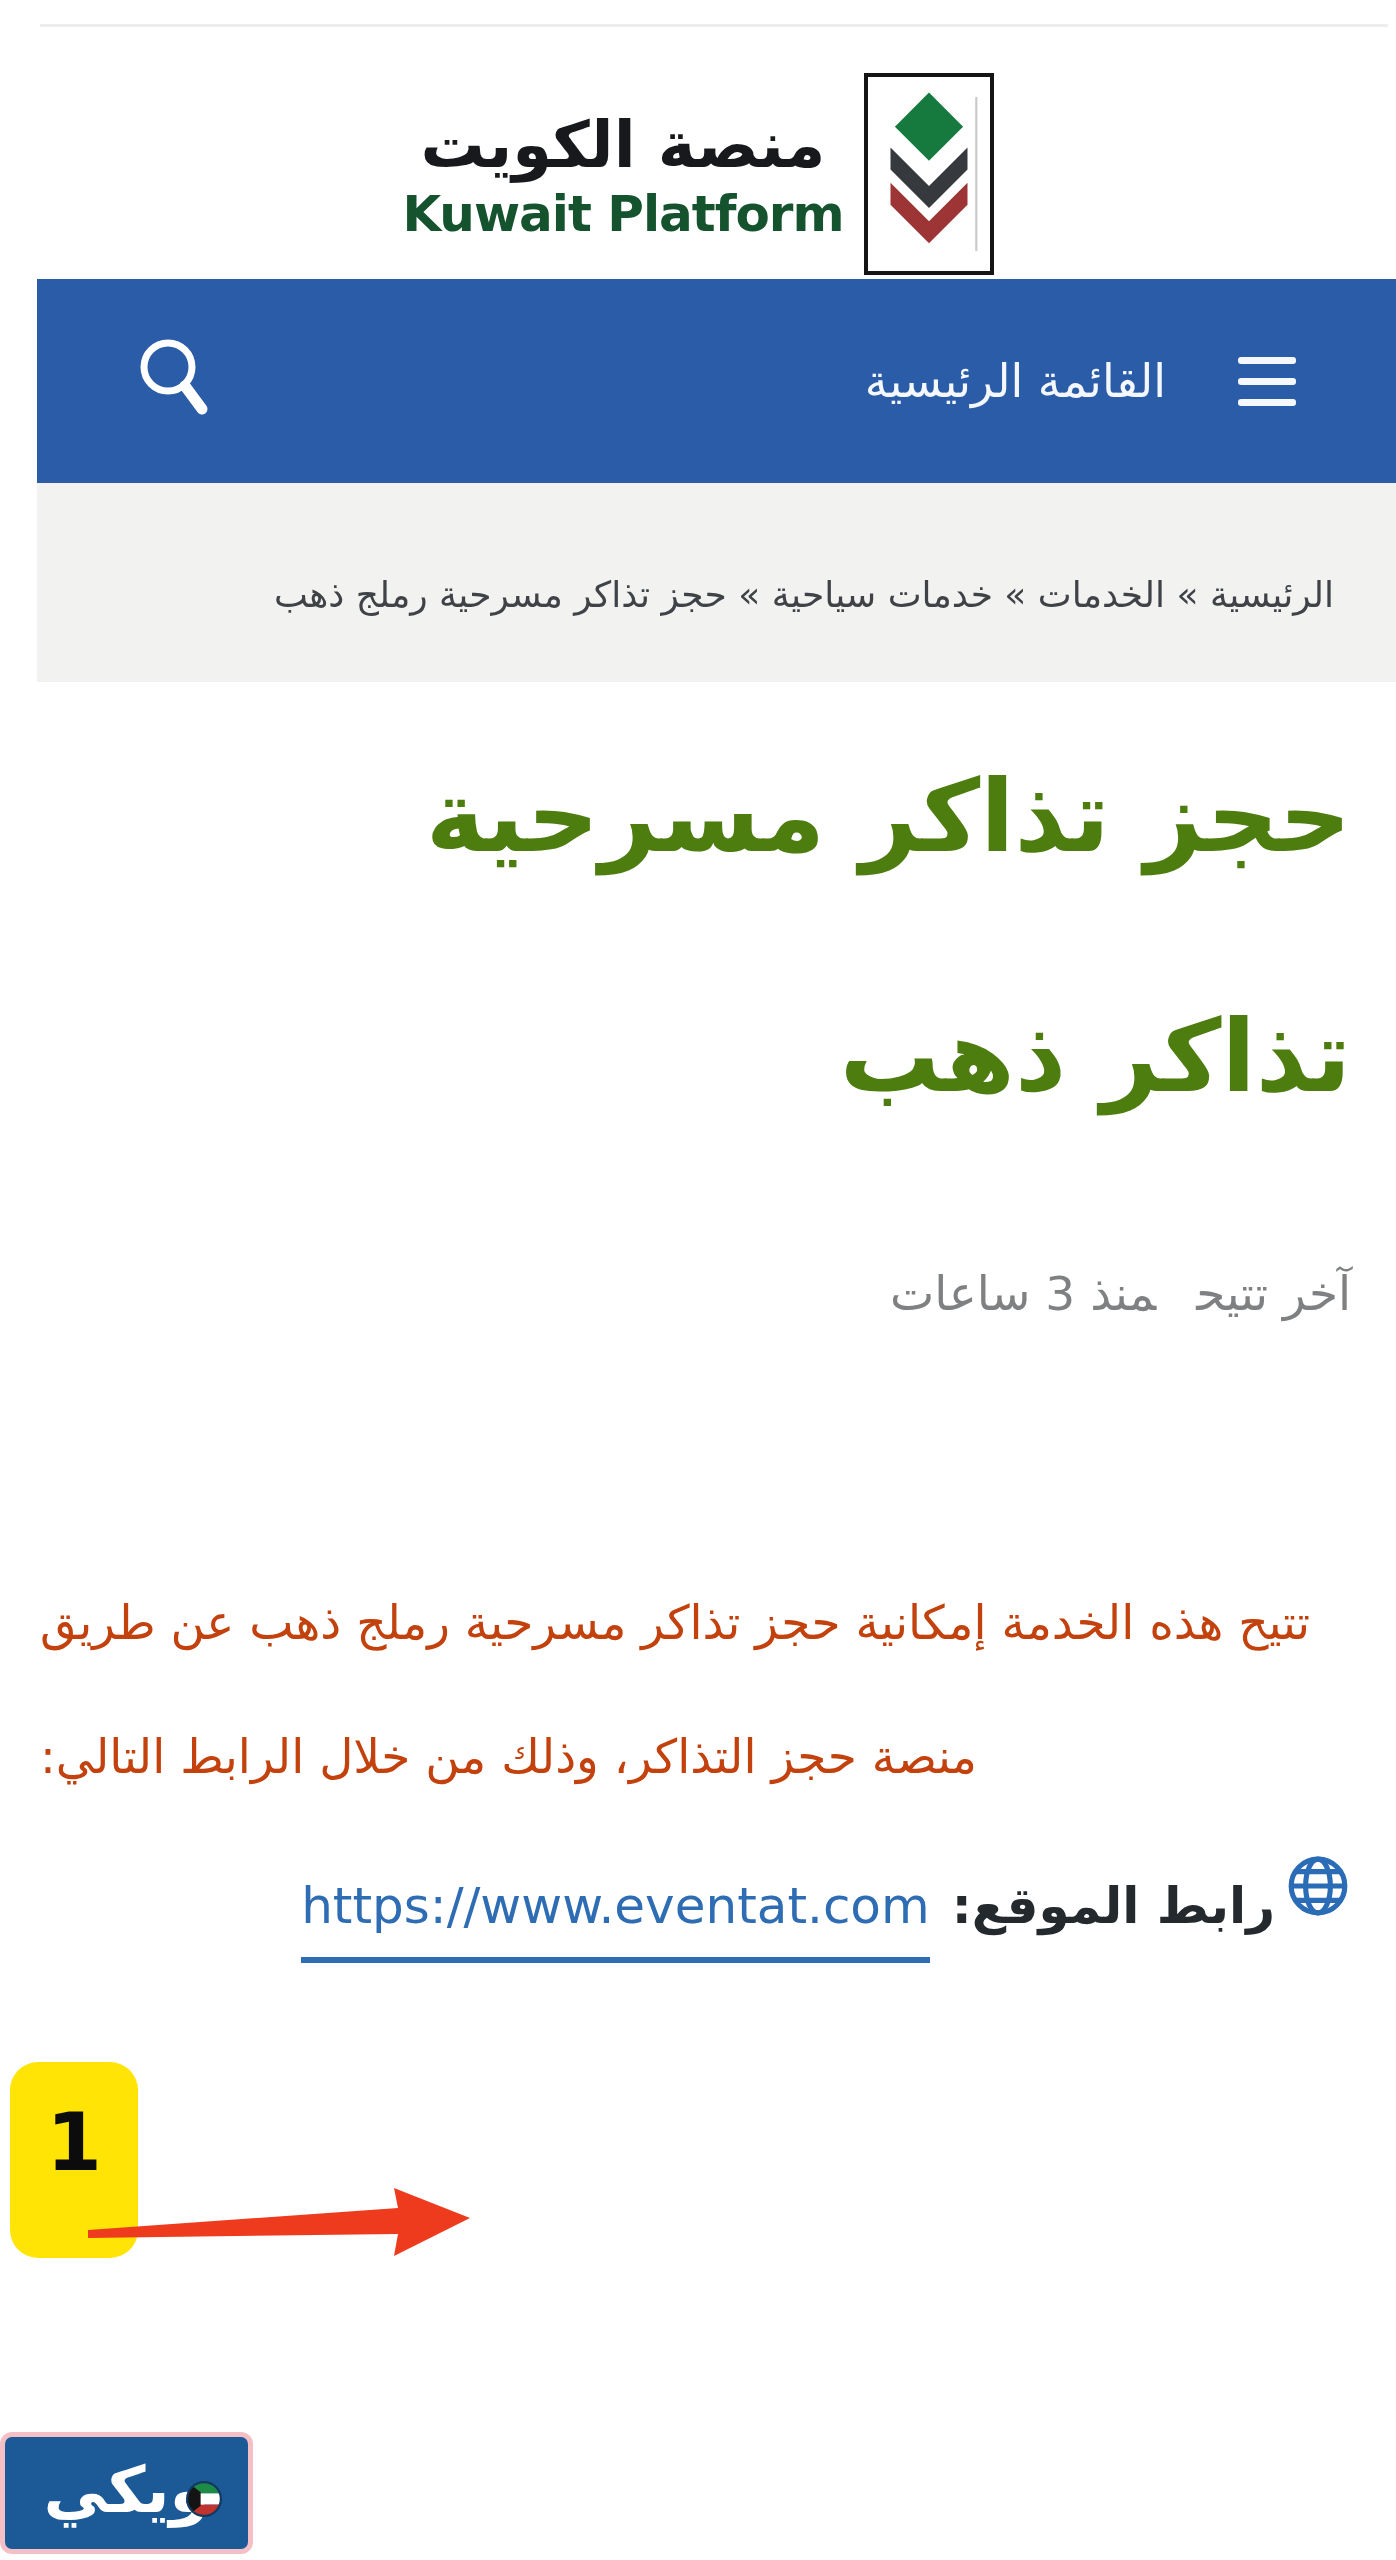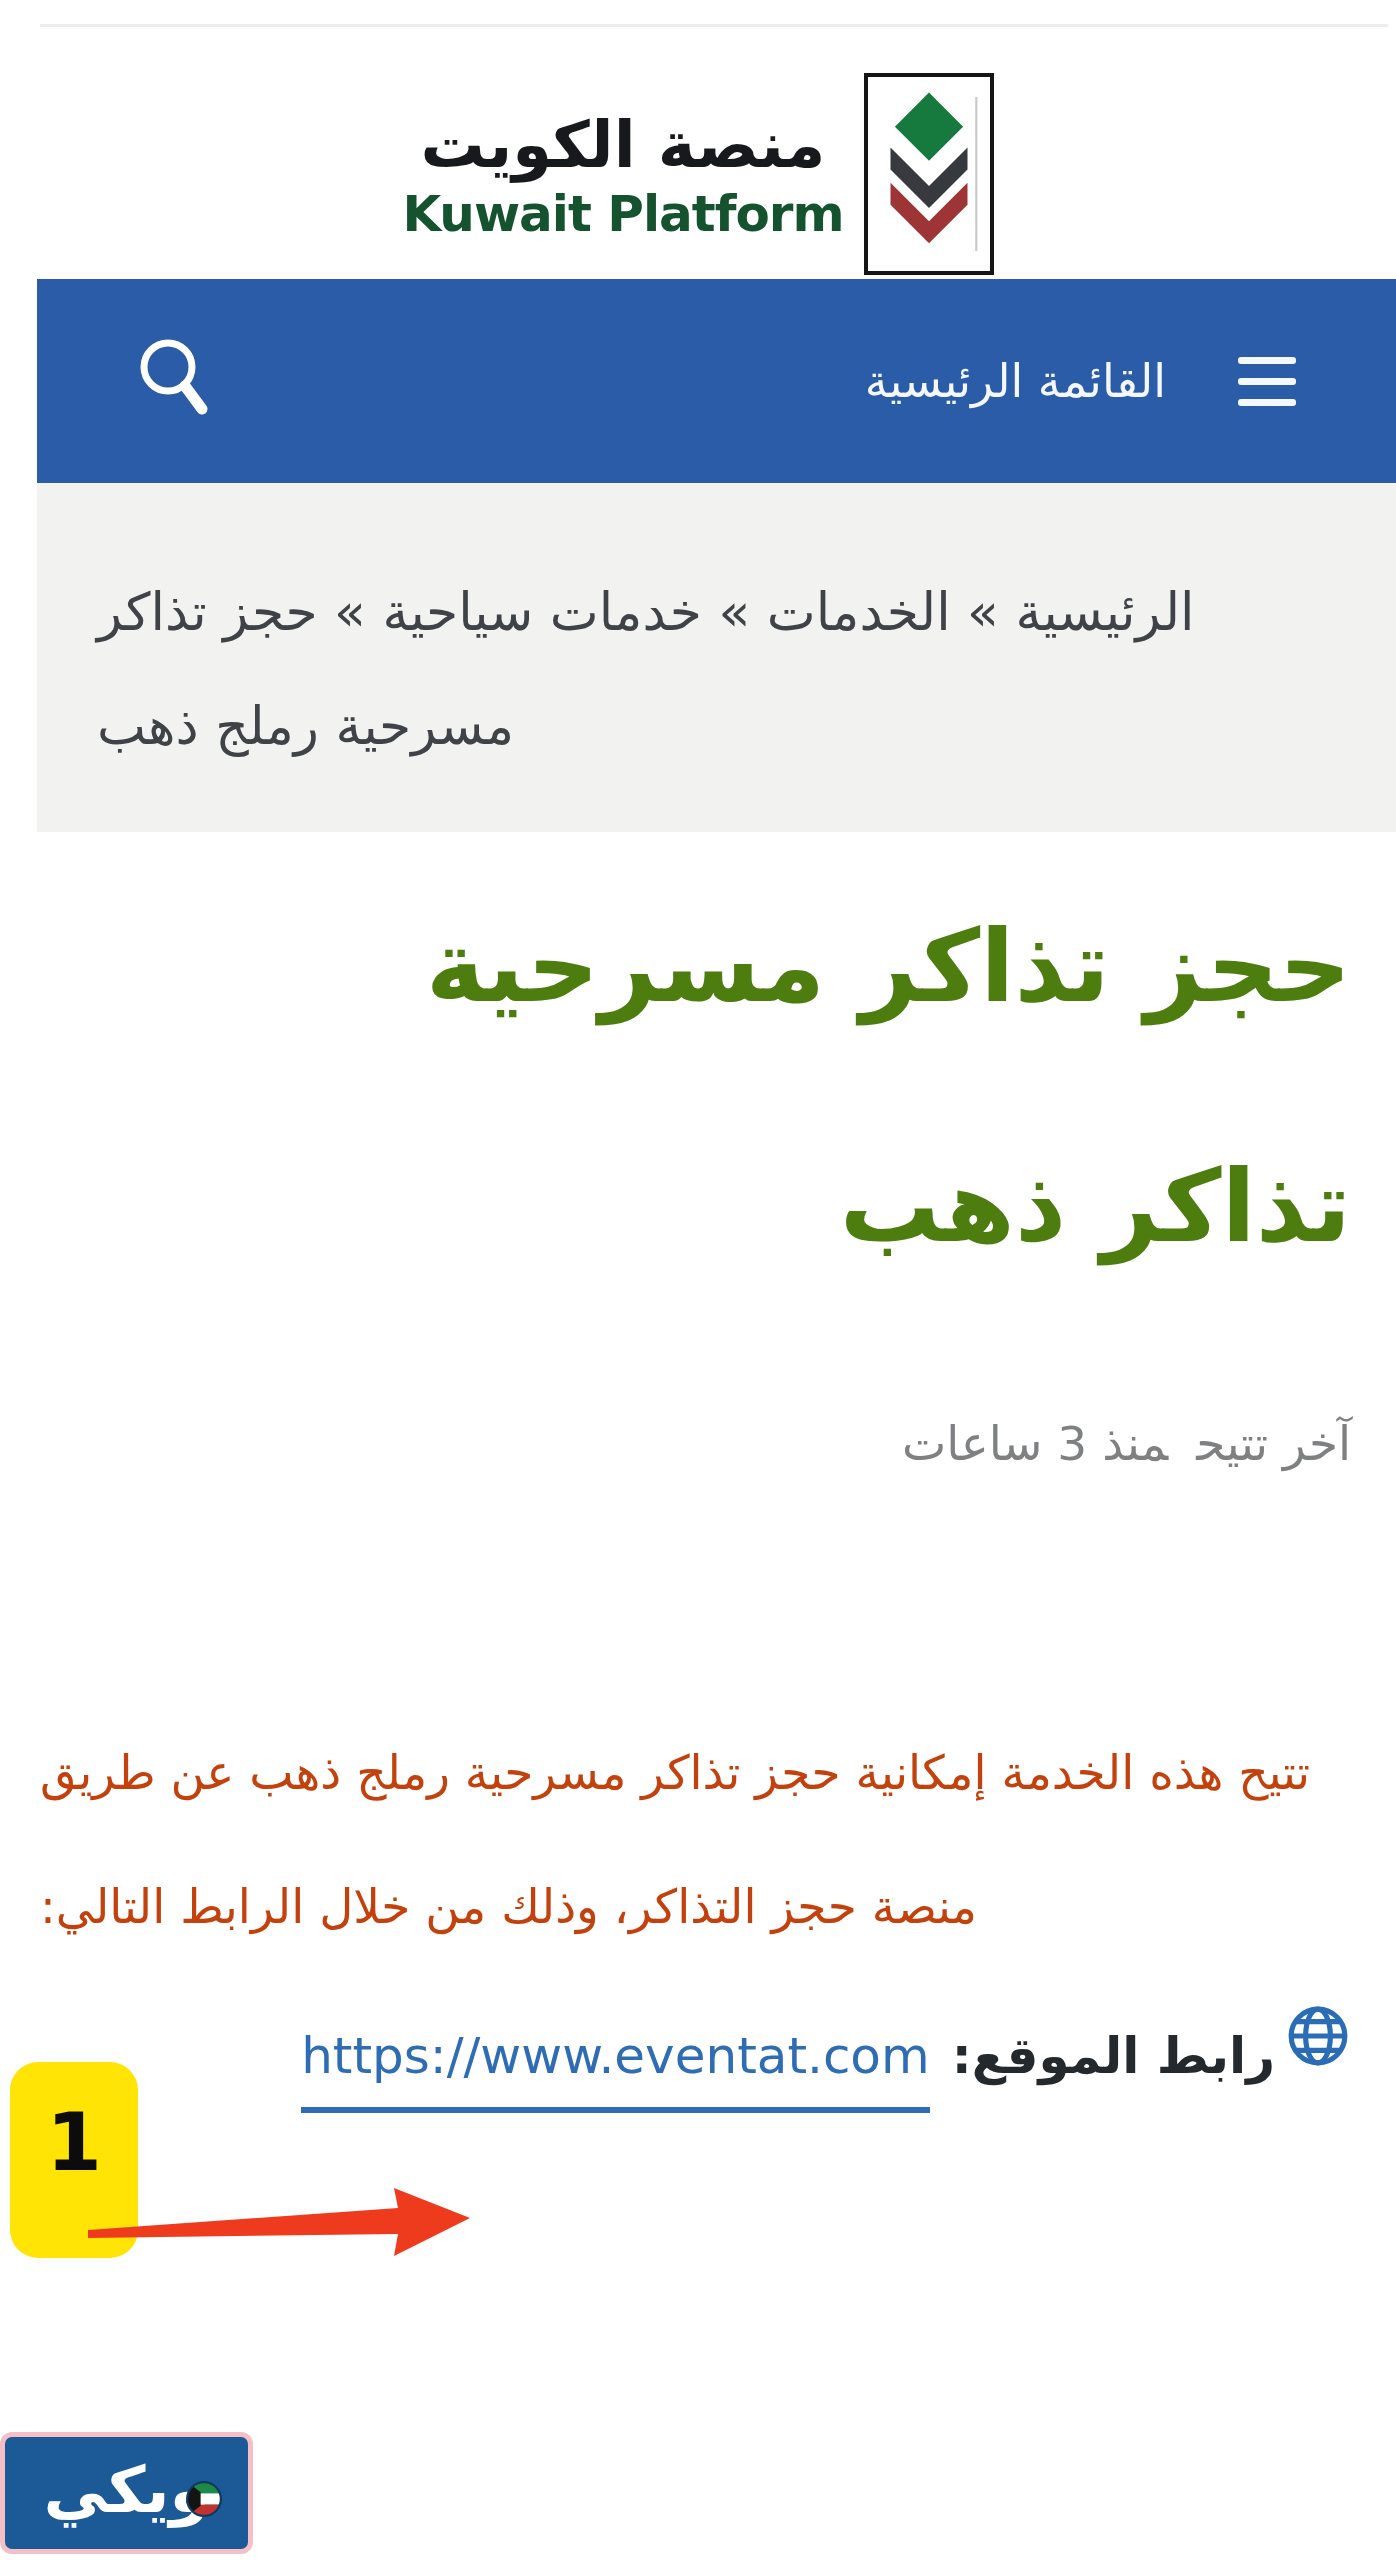--- a/index.html
+++ b/index.html
@@ -24,28 +24,28 @@
   
   .navbar { margin-left:37px; height:204px; background:#2b5ca8; display:flex; align-items:center; padding:0 100px 0 98px; }
   .nav-search { width:78px; height:92px; }
   .nav-spacer { flex:1; }
   .nav-menu-label { color:#f4f7fb; font-size:46px; margin-right:72px; }
   .hamburger { display:flex; flex-direction:column; gap:14px; }
   .hamburger span { display:block; width:58px; height:7px; background:#f4f7fb; border-radius:3px; }
 
   
   .breadcrumb-strip { margin-left:37px; background:#f2f2f1; padding:72px 62px 48px 60px; }
-  .breadcrumb-text { direction:rtl; text-align:left; font-size:52px; line-height:2.2; color:#3f4347; }
+  .breadcrumb-text { direction:rtl; text-align:right; font-size:36px; line-height:2.2; color:#3f4347; }
 
   
   .main-content { padding:0 45px 0 40px; }
   .article-title { direction:rtl; text-align:right; color:#4d7c0f; font-size:100px; font-weight:bold; line-height:2.4; margin-top:15px; }
   .article-title span { display:block; }
   .last-updated { direction:rtl; text-align:right; color:#7e8082; font-size:47px; line-height:2; margin-top:70px; }
-  .last-updated .upd-value { margin-right:28px; }
+  .last-updated .upd-value { margin-right:40px; }
   .article-body { direction:rtl; text-align:left; color:#c2410c; font-size:47px; line-height:2.85; margin-top:215px; }
 
   
   .link-row { direction:rtl; margin-top:45px; font-size:50px; line-height:1.5; }
   .globe-icon { display:inline-block; width:66px; height:66px; vertical-align:top; margin-left:10px; margin-top:-16px; }
   .link-label { font-weight:bold; color:#24292e; margin-left:22px; }
   .site-link { color:#2e6cb3; text-decoration:none; border-bottom:6px solid #2e6cb3; padding-bottom:22px; }
 
   
   .callout-box { position:absolute; left:10px; top:2062px; width:128px; height:196px; background:#ffe406; border-radius:28px; display:flex; justify-content:center; align-items:flex-start; padding-top:34px; }

